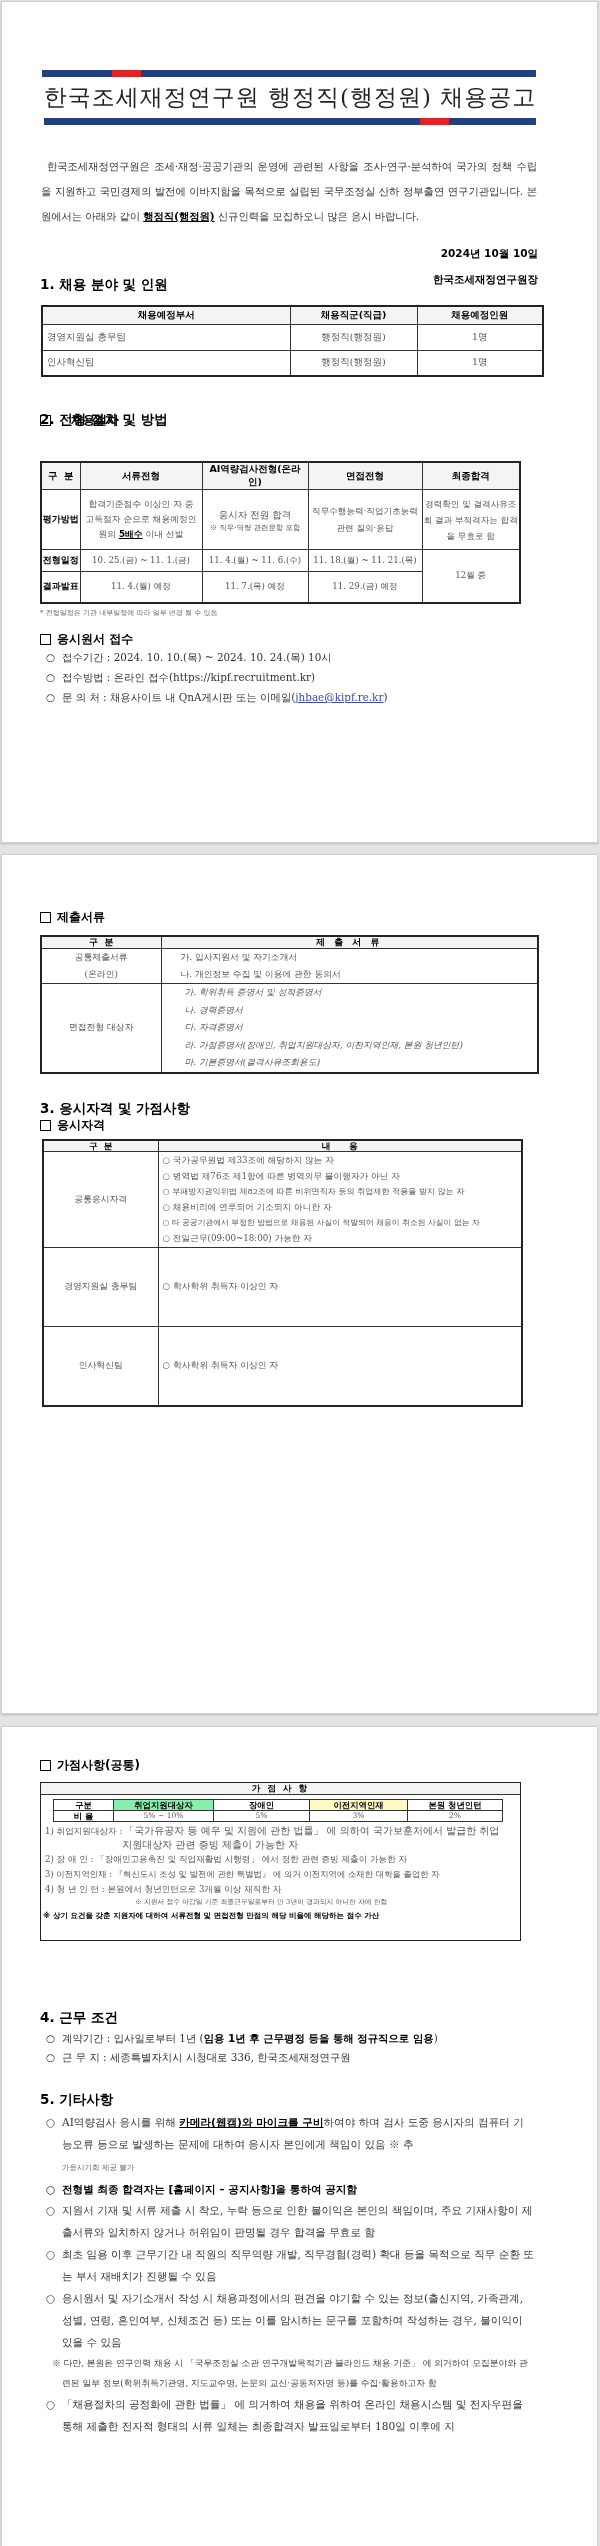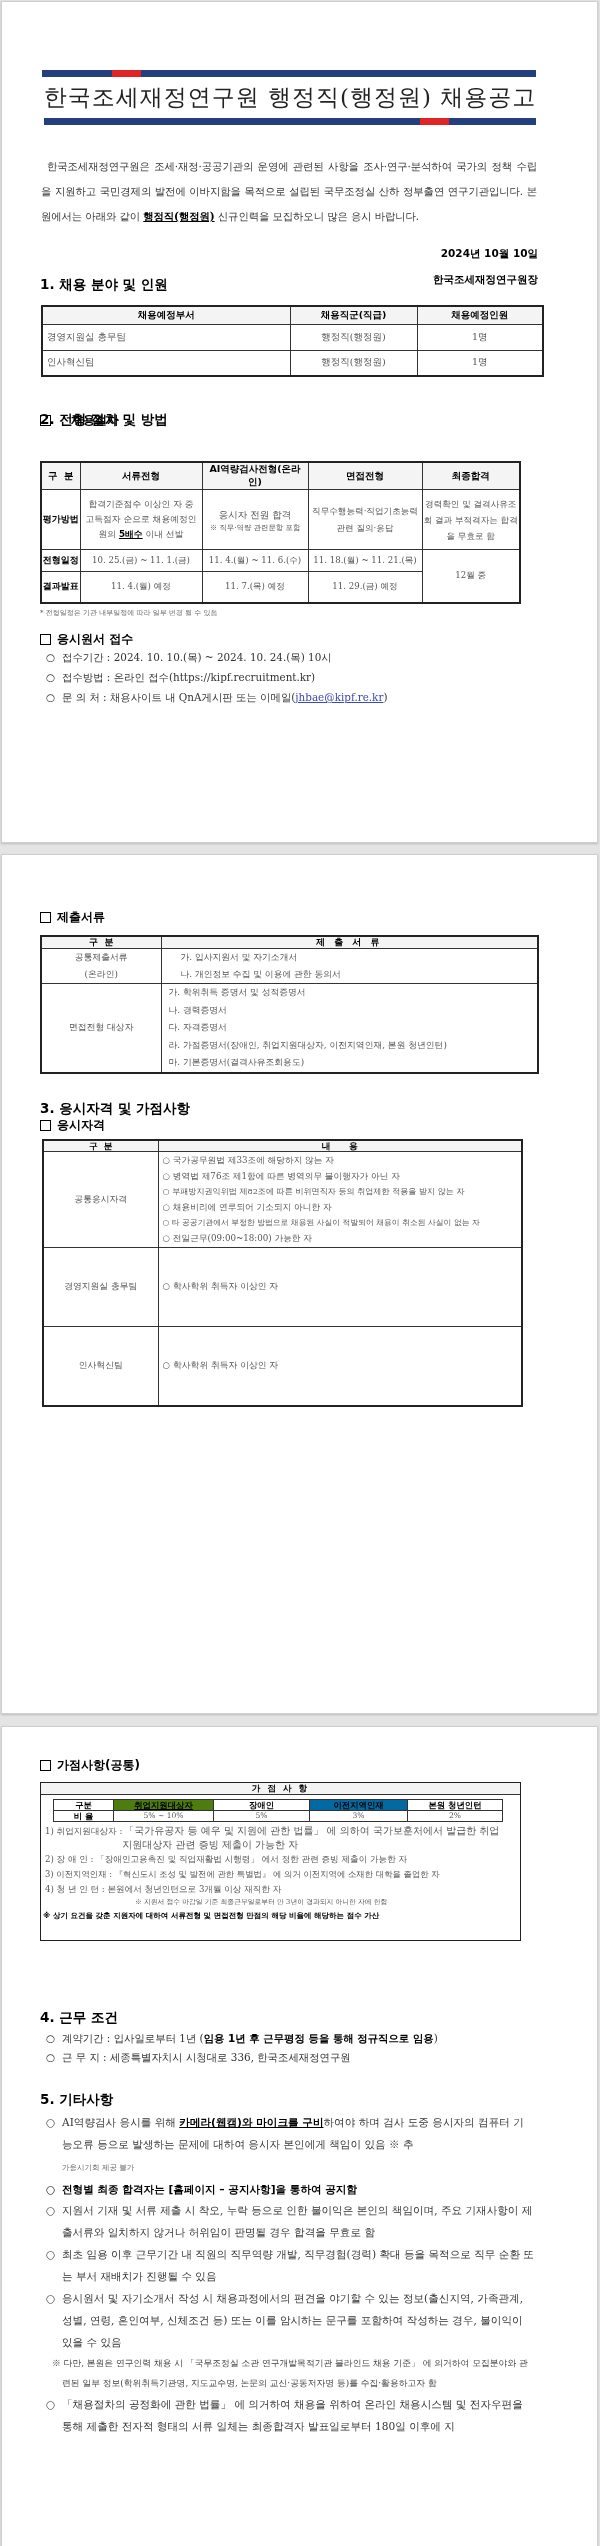--- a/index.html
+++ b/index.html
@@ -151,21 +151,21 @@
           <div>공통제출서류</div>
           <div>(온라인)</div>
         </td>
         <td style="font-size:8.8px;line-height:17px;padding-left:19px;">
           <div>가. 입사지원서 및 자기소개서</div>
           <div>나. 개인정보 수집 및 이용에 관한 동의서</div>
         </td>
       </tr>
       <tr>
         <td class="c" style="font-size:8.8px;">면접전형 대상자</td>
-        <td style="font-size:8.8px;line-height:17.5px;padding-left:7px;">
+        <td style="font-size:8.8px;line-height:17.5px;padding-left:23px;font-style:italic;">
           <div>가. 학위취득 증명서 및 성적증명서</div>
           <div>나. 경력증명서</div>
           <div>다. 자격증명서</div>
           <div>라. 가점증명서(장애인, 취업지원대상자, 이전지역인재, 본원 청년인턴)</div>
           <div>마. 기본증명서(결격사유조회용도)</div>
         </td>
       </tr>
     </tbody>
       </table>
   </div>
@@ -210,23 +210,23 @@
   <div class="content h2" style="top:30px;left:38px;">
     <span class="sq"></span>
       <span>가점사항(공통)</span>
   </div>
   <div class="abs" style="top:55px;left:38px;width:481px;height:159px;border:1.5px solid #222;">
     <div class="c" style="height:12px;line-height:11px;font-family:'DejaVu Sans',sans-serif;font-weight:bold;font-size:8.6px;color:#000;background:#f4f4f4;border-bottom:1px solid #333;letter-spacing:2px;">가 점 사 항</div>
     <table style="width:450px;margin:4px 0 0 12px;border:1.5px solid #222;">
       <tbody>
           <tr style="height:11px;">
         <th style="width:60px;font-size:8.4px;line-height:10px;background:#fff;">구분</th>
-        <th style="width:100px;font-size:8.4px;line-height:10px;background:#4d7c0f;text-decoration:underline;">취업지원대상자</th>
+        <th style="width:100px;font-size:8.4px;line-height:10px;background:#86efac;">취업지원대상자</th>
         <th style="width:96px;font-size:8.4px;line-height:10px;background:#fff;">장애인</th>
-        <th style="width:98px;font-size:8.4px;line-height:10px;background:#0369a1;">이전지역인재</th>
+        <th style="width:98px;font-size:8.4px;line-height:10px;background:#fef9c3;">이전지역인재</th>
         <th style="font-size:8.4px;line-height:10px;background:#fff;">본원 청년인턴</th>
       </tr>
       <tr style="height:11px;">
         <th style="font-size:8.4px;line-height:10px;background:#fff;">비 율</th>
         <td class="c" style="font-size:7.6px;line-height:10px;">5% ~ 10%</td>
         <td class="c" style="font-size:7.6px;line-height:10px;">5%</td>
         <td class="c" style="font-size:7.6px;line-height:10px;">3%</td>
         <td class="c" style="font-size:7.6px;line-height:10px;">2%</td>
       </tr>
     </tbody>

